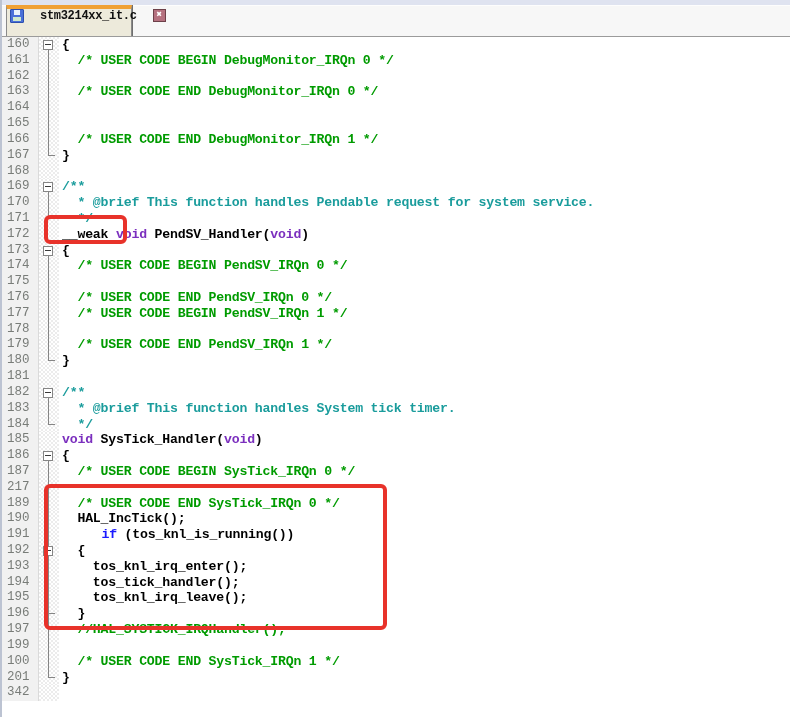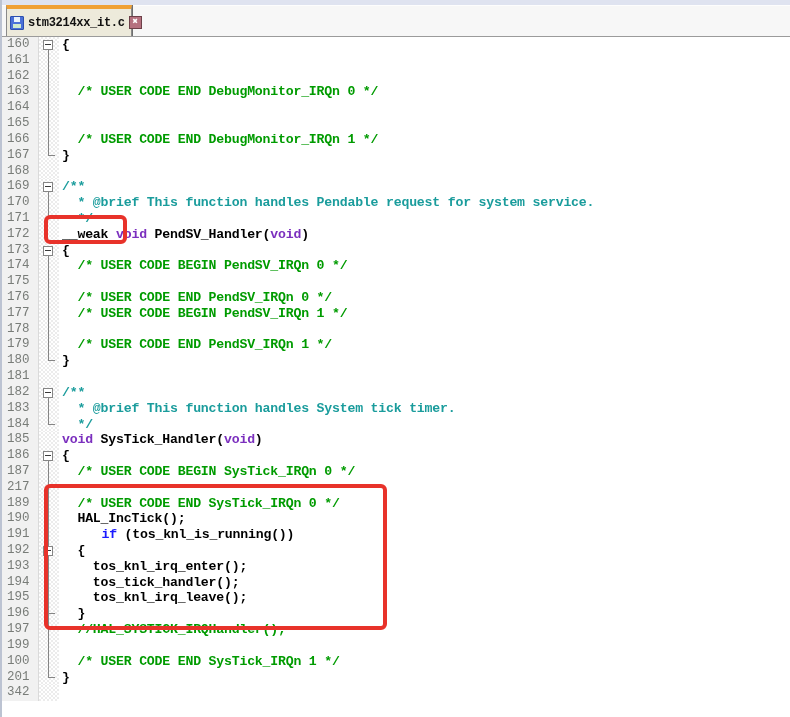--- a/index.html
+++ b/index.html
@@ -8,21 +8,21 @@
     background:#fff;border-left:2px solid #bcc3d2;box-sizing:border-box;
     font-family:"Liberation Mono","DejaVu Sans Mono",monospace;
   }
   
   .tabbar{position:relative;height:37px;background:#f7f7f7;border-bottom:1px solid #9b9b9b;box-sizing:border-box;}
   .tabbar-topstrip{position:absolute;top:0;left:0;right:0;height:5px;background:#dfe3f0;border-bottom:1px solid #fdfdfd;}
   .tab{
     position:absolute;left:4px;top:5px;height:31px;width:126px;box-sizing:border-box;
     background:#edeadb;border:1px solid #8a8a8a;border-bottom:none;
     border-top:4px solid var(--tab_accent,#f0a136);
-    display:flex;align-items:center;gap:4px;padding:0 3px;
+    display:flex;align-items:flex-start;gap:16px;padding:0 3px;
     box-shadow:1px 0 0 #6f6f6f;
   }
   .tab-label{font-size:12px;font-weight:bold;color:#111;white-space:nowrap;letter-spacing:-0.3px;}
   .floppy{position:relative;width:12px;height:12px;background:#4a70d8;border:1px solid #2c4fae;border-radius:1px;flex:none;}
   .floppy i{position:absolute;left:3px;top:0;width:6px;height:5px;background:#e9f3fd;}
   .floppy b{position:absolute;left:2px;bottom:1px;width:8px;height:4px;background:#cfe9cd;}
   .tab-close{
     width:13px;height:13px;flex:none;box-sizing:border-box;
     background:#b5717f;border:1px solid #6d4049;color:#fff;
     font-size:9px;line-height:11px;text-align:center;font-weight:bold;cursor:default;
@@ -87,20 +87,21 @@
             <i class="vl bottom"></i>
             <i class="fbox"></i>
           </span>
           <span class="code"><span class="c-plain">{</span></span>
         </div>
         <div class="row">
           <span class="num">161</span>
           <span class="fold">
             <i class="vl full"></i>
           </span>
+          <span class="code"><span class="c-plain">  </span><span class="c-comment">/* USER CODE BEGIN DebugMonitor_IRQn 0 */</span></span>
         </div>
         <div class="row">
           <span class="num">162</span>
           <span class="fold">
             <i class="vl full"></i>
           </span>
           <span class="code"></span>
         </div>
         <div class="row">
           <span class="num">163</span>

